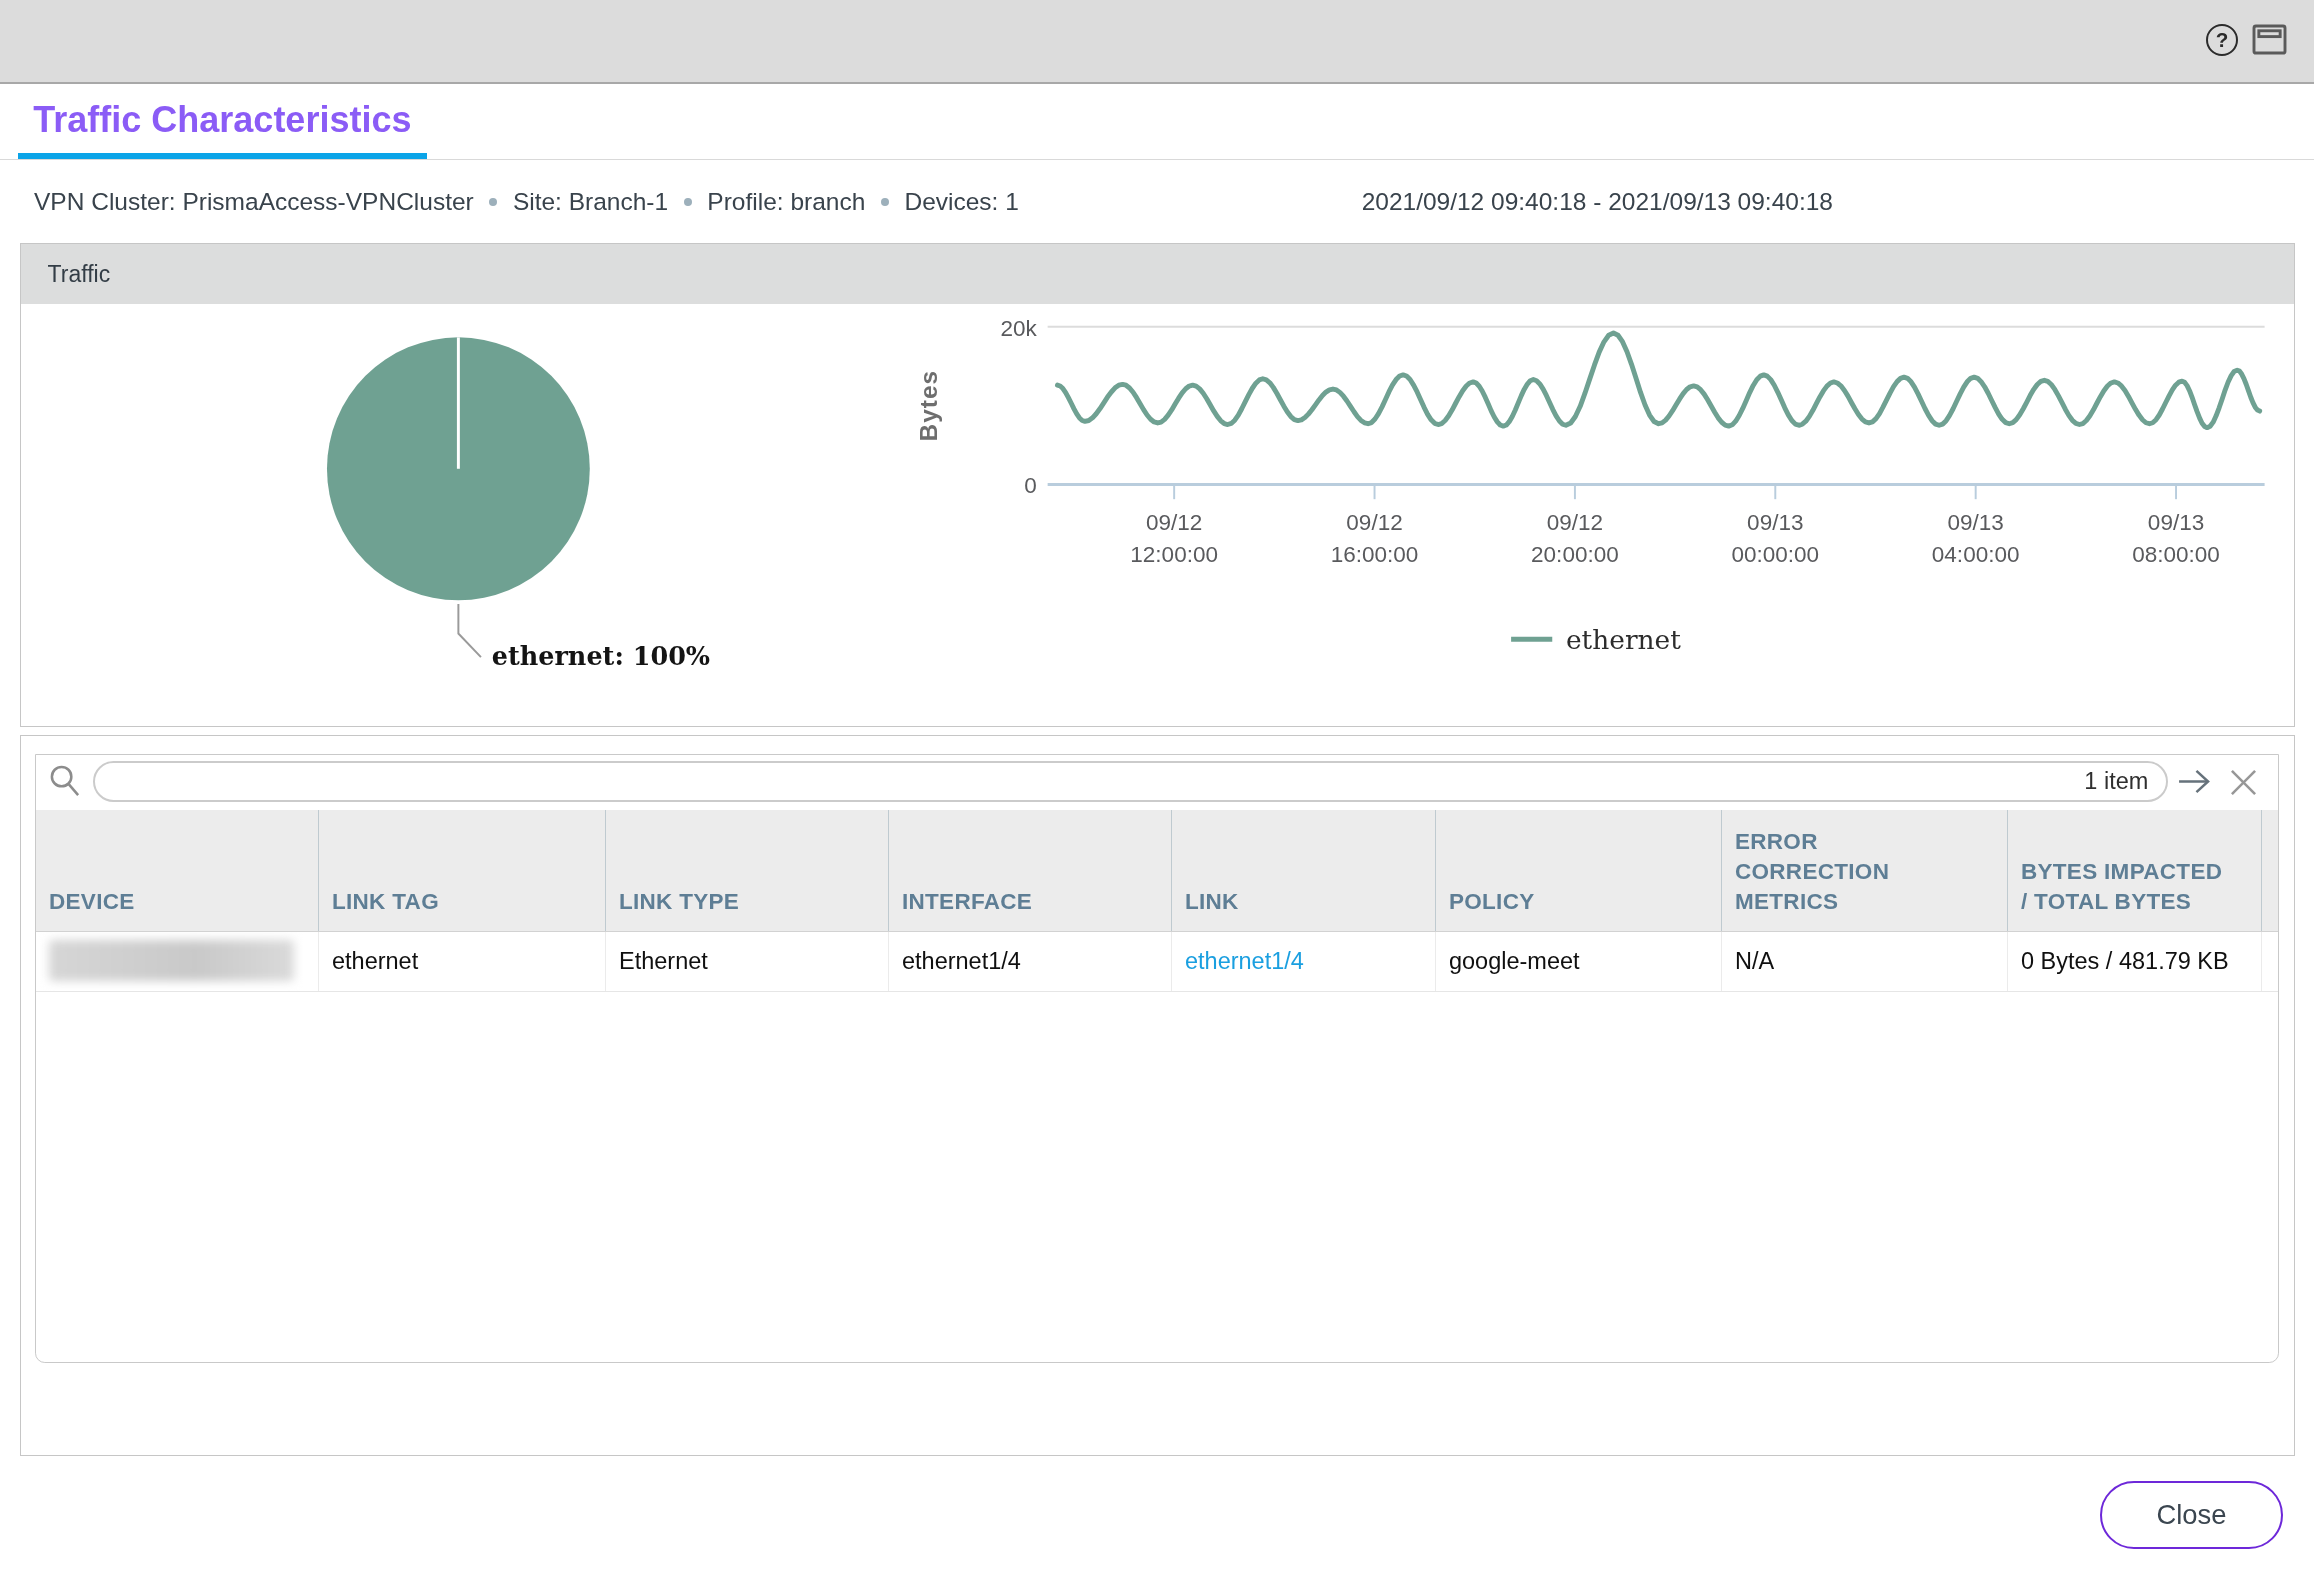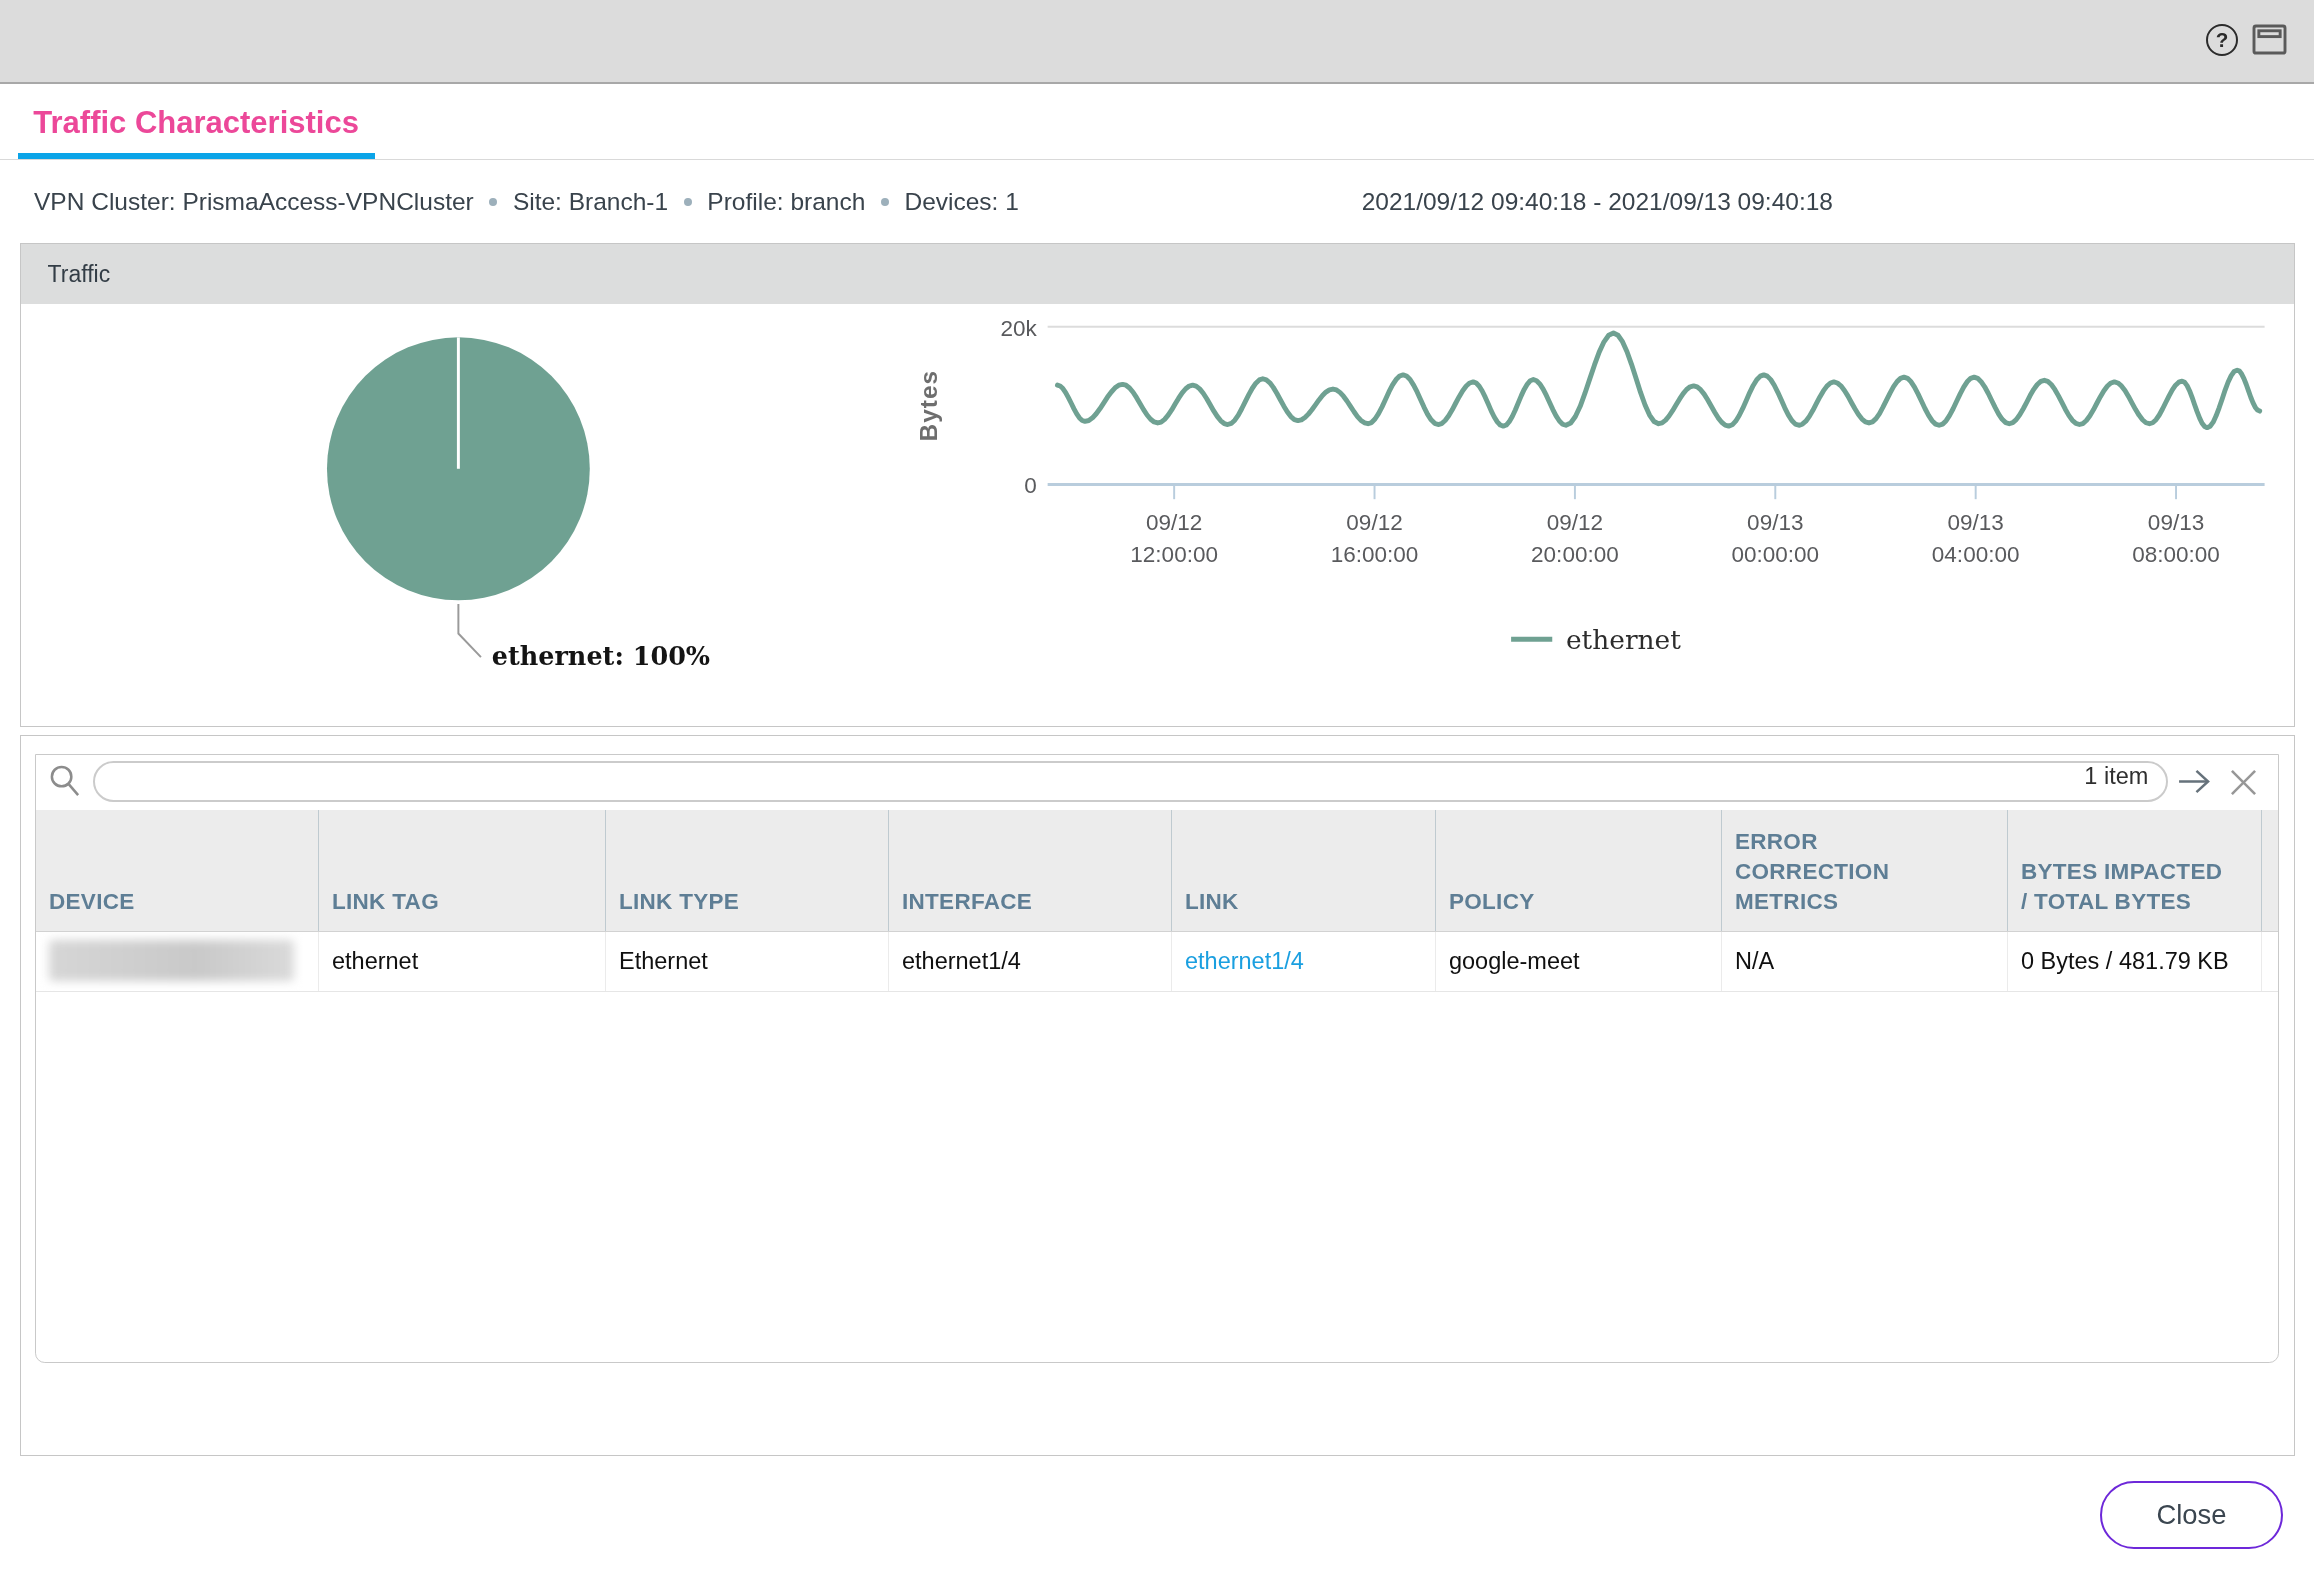--- a/index.html
+++ b/index.html
@@ -9,21 +9,21 @@
   }
   
   .titlebar{position:absolute;left:0;top:0;width:2314px;height:82px;background:#dcdcdc;border-bottom:2.9px solid #a8a8a8;}
   .titlebar .app-title{position:absolute;left:21.6px;top:0;line-height:82px;font-size:30px;color:#1c1c1c;}
   .tb-icons{position:absolute;right:27.4px;top:23.5px;display:flex;gap:13.7px;align-items:center;}
   .help-icon{width:32px;height:32px;border:2.9px solid #2b2b2b;border-radius:50%;box-sizing:border-box;
     display:flex;align-items:center;justify-content:center;font-size:20.6px;font-weight:bold;color:#2b2b2b;cursor:pointer;}
   
   .tabrow{position:absolute;left:0;top:85px;width:2314px;height:75px;background:#fff;border-bottom:1px solid #d9d9d9;box-sizing:border-box;}
   .tab{position:absolute;left:17.6px;bottom:0;padding:0 15.7px 11.8px 15.7px;border-bottom:6.9px solid #0ba4e8;
-    font-size:31px;font-weight:bold;color:#ec4899;margin-top:16px;}
+    font-size:36px;font-weight:bold;color:#8b5cf6;margin-top:16px;}
   
   .contextrow{position:absolute;left:0;top:161px;width:1867px;height:82px;display:flex;align-items:center;box-sizing:border-box;padding:0 34px;}
   .crumbs{display:flex;align-items:center;gap:15.7px;font-size:24.5px;color:#39434c;}
   .crumb-dot{width:7.8px;height:7.8px;border-radius:50%;background:#9db0bb;display:inline-block;}
   .timerange{margin-left:auto;font-size:24.5px;color:#39434c;}
   
   .panel{position:absolute;left:19.6px;width:2275px;background:#fff;border:1px solid #c6c6c6;box-sizing:border-box;}
   .panel-traffic{top:243px;height:484px;}
   .panel-links{top:735px;height:721px;}
   .panel-header{height:60px;background:#dcdddd;display:flex;align-items:center;padding-left:27px;font-size:23px;color:#333d46;}
@@ -34,21 +34,21 @@
   .axis-text{font-family:"Liberation Sans",sans-serif;font-size:23px;fill:#595a5d;}
   .axis-label{font-family:"Liberation Sans",sans-serif;font-size:25px;font-weight:bold;fill:#6e6e6e;letter-spacing:1px;}
   .legend-text{font-family:"DejaVu Serif",serif;font-size:27px;fill:#2c2c2c;}
   .pie-label{font-family:"DejaVu Serif",serif;font-size:26px;font-weight:bold;fill:#141414;}
   
   .table-box{position:absolute;left:14.7px;right:14.7px;top:17.6px;bottom:15.7px;border:1px solid #c9c9c9;
     border-radius:0 0 9.8px 9.8px;background:#fff;box-sizing:border-box;overflow:hidden;}
   .search-row{position:relative;height:55px;background:#fff;}
   .search-icon{position:absolute;left:11.8px;top:9.8px;cursor:default;}
   .search-pill{position:absolute;left:57px;right:110px;top:6.9px;height:41px;border:2px solid #cbcbcb;border-radius:21.6px;
-    box-sizing:border-box;display:flex;background:#fff;}
+    box-sizing:border-box;display:flex;align-items:center;background:#fff;}
   .search-pill input{flex:1;border:none;outline:none;height:33px;margin-left:17.6px;font-size:23.5px;background:transparent;}
   .item-count{font-size:23.5px;color:#2f2f2f;padding-right:17.6px;white-space:nowrap;}
   .arrow-icon{position:absolute;right:63px;top:12.7px;cursor:pointer;}
   .clear-icon{position:absolute;right:19.6px;top:13.7px;cursor:pointer;}
   .grid-header,.grid-row{display:grid;grid-template-columns:283px 287px 283px 283px 264px 286px 286px 254px 14.7px;}
   .grid-header{height:122px;background:#ececec;border-bottom:1px solid #d2d2d2;box-sizing:border-box;}
   .hcell{border-right:1px solid #bfcad0;display:flex;align-items:flex-end;padding:0 7.8px 13.7px 12.7px;box-sizing:border-box;
     color:#5e7e95;font-size:22.5px;font-weight:bold;letter-spacing:0.3px;line-height:30px;}
   .hcell:last-child{border-right:none;}
   .hcell .wrap-narrow{max-width:157px;}

